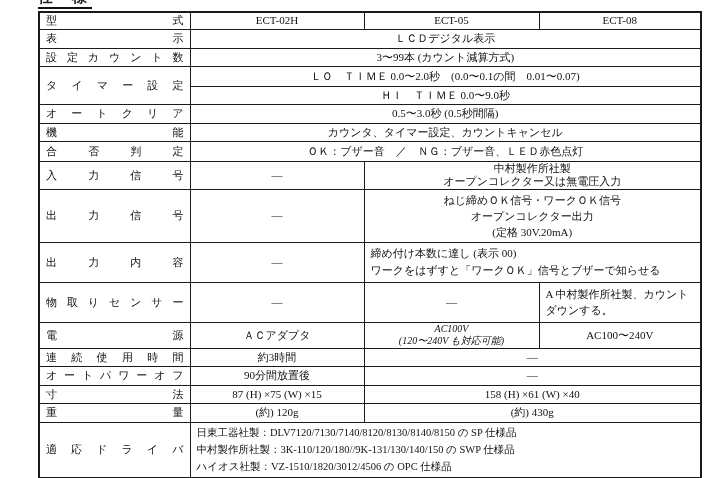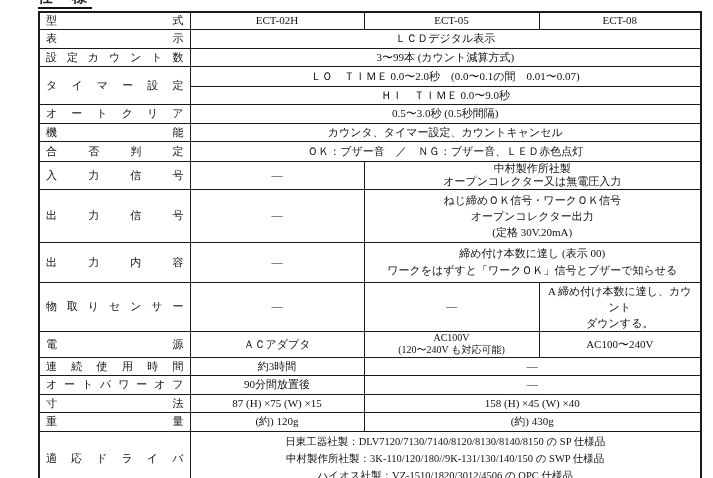--- a/index.html
+++ b/index.html
@@ -19,25 +19,25 @@
     border-collapse:collapse;table-layout:fixed;
     border:2px solid #1a1a1a;
   }
   col.c1{width:151px}col.c2{width:174px}col.c3{width:175px}col.c4{width:162px}
   td{
     border:1px solid #1a1a1a;text-align:center;vertical-align:middle;
     padding:0 4px;line-height:13px;overflow:hidden;
   }
   td.label{padding:0 6px;}
   .j{display:flex;justify-content:space-between;align-items:center;}
-  .left{text-align:center;padding:0 6px;}
+  .left{text-align:left;padding:0 6px;}
   .pre{white-space:pre-line;}
   .lh16{line-height:16px;margin-top:33px;}
   .lh17{line-height:17px;}
-  .small{font-size:10px;line-height:12px;}
+  .small{font-size:10px;line-height:12px;font-style:italic;}
   .drivers{font-size:10.5px;line-height:17px;}
   tr.h17{height:17px}tr.h18{height:18px}tr.h19{height:19px}tr.h20{height:20px}
   tr.h26{height:26px}tr.h28{height:28px}tr.h40{height:40px}tr.h53{height:53px}tr.h56{height:56px}
 </style>
 </head>
 <body>
 
 <div class="page">
   <div class="title">仕　様</div>
 
@@ -190,21 +190,21 @@
               <span>取</span>
               <span>り</span>
               <span>セ</span>
               <span>ン</span>
               <span>サ</span>
               <span>ー</span>
             </div>
           </td>
       <td>—</td>
       <td>—</td>
-      <td class="pre lh16 left">A 締め付け本数に達し、カウント
+      <td class="pre lh16 left">A 中村製作所社製、カウント
 ダウンする。</td>
     </tr>
 
     <tr class="h26">
       <td class="label">
             <div class="j">
               <span>電</span>
               <span>源</span>
             </div>
           </td>
@@ -247,21 +247,21 @@
     </tr>
 
     <tr class="h18">
       <td class="label">
             <div class="j">
               <span>寸</span>
               <span>法</span>
             </div>
           </td>
       <td>87 (H) ×75 (W) ×15</td>
-      <td colspan="2">158 (H) ×45 (W) ×40</td>
+      <td colspan="2">158 (H) ×61 (W) ×40</td>
     </tr>
 
     <tr class="h19">
       <td class="label">
             <div class="j">
               <span>重</span>
               <span>量</span>
             </div>
           </td>
       <td>(約) 120g</td>

